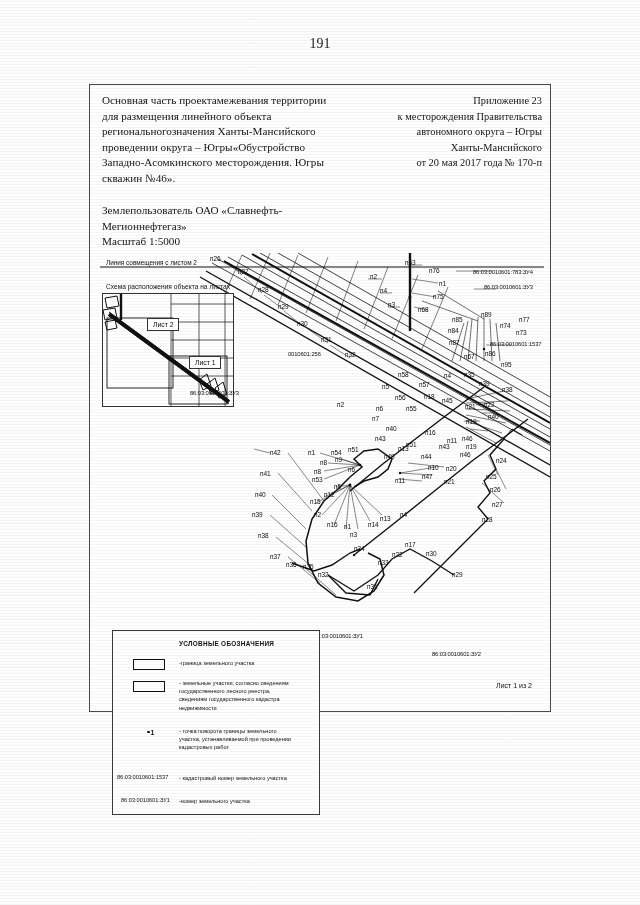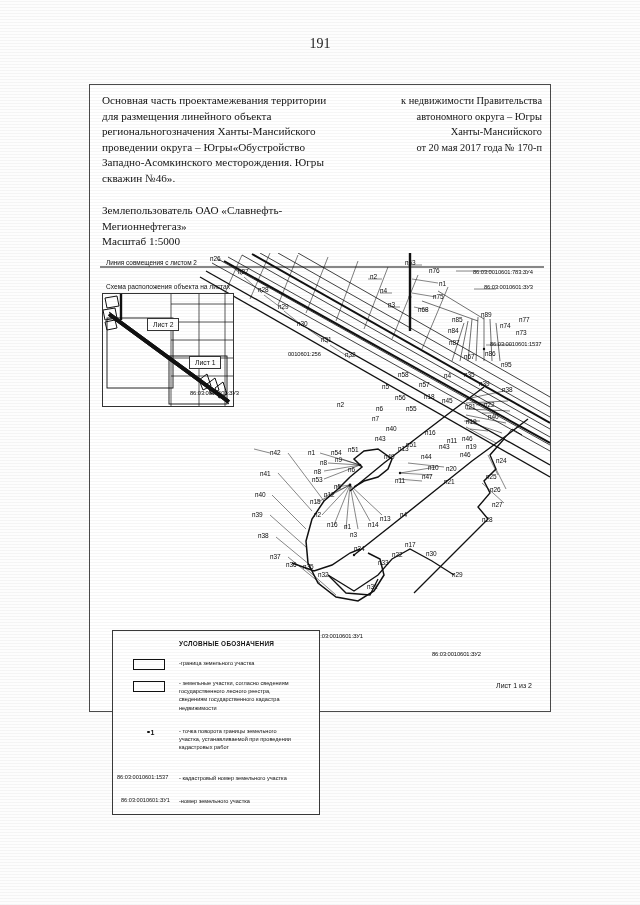--- a/index.html
+++ b/index.html
@@ -233,21 +233,22 @@
       <div class="hdr-left">
         <div>Основная часть проектамежевания территории</div>
         <div>для размещения линейного объекта</div>
         <div>региональногозначения Ханты-Мансийского</div>
         <div>проведении округа – Югры«Обустройство</div>
         <div>Западно-Асомкинского месторождения. Югры</div>
         <div>скважин №46».</div>
       </div>
 
       <div class="hdr-right">
-        <div class="l2">к недвижимости Правительства</div>
+        <div>Приложение 23</div>
+        <div class="l2">к месторождения Правительства</div>
         <div class="l2">автономного округа – Югры</div>
         <div class="l2">Ханты-Мансийского</div>
         <div class="l2">от 20 мая 2017 года № 170-п</div>
       </div>
 
       <div class="hdr-left2">
         <div>Землепользователь ОАО «Славнефть-</div>
         <div>Мегионнефтегаз»</div>
         <div>Масштаб 1:5000</div>
       </div>

